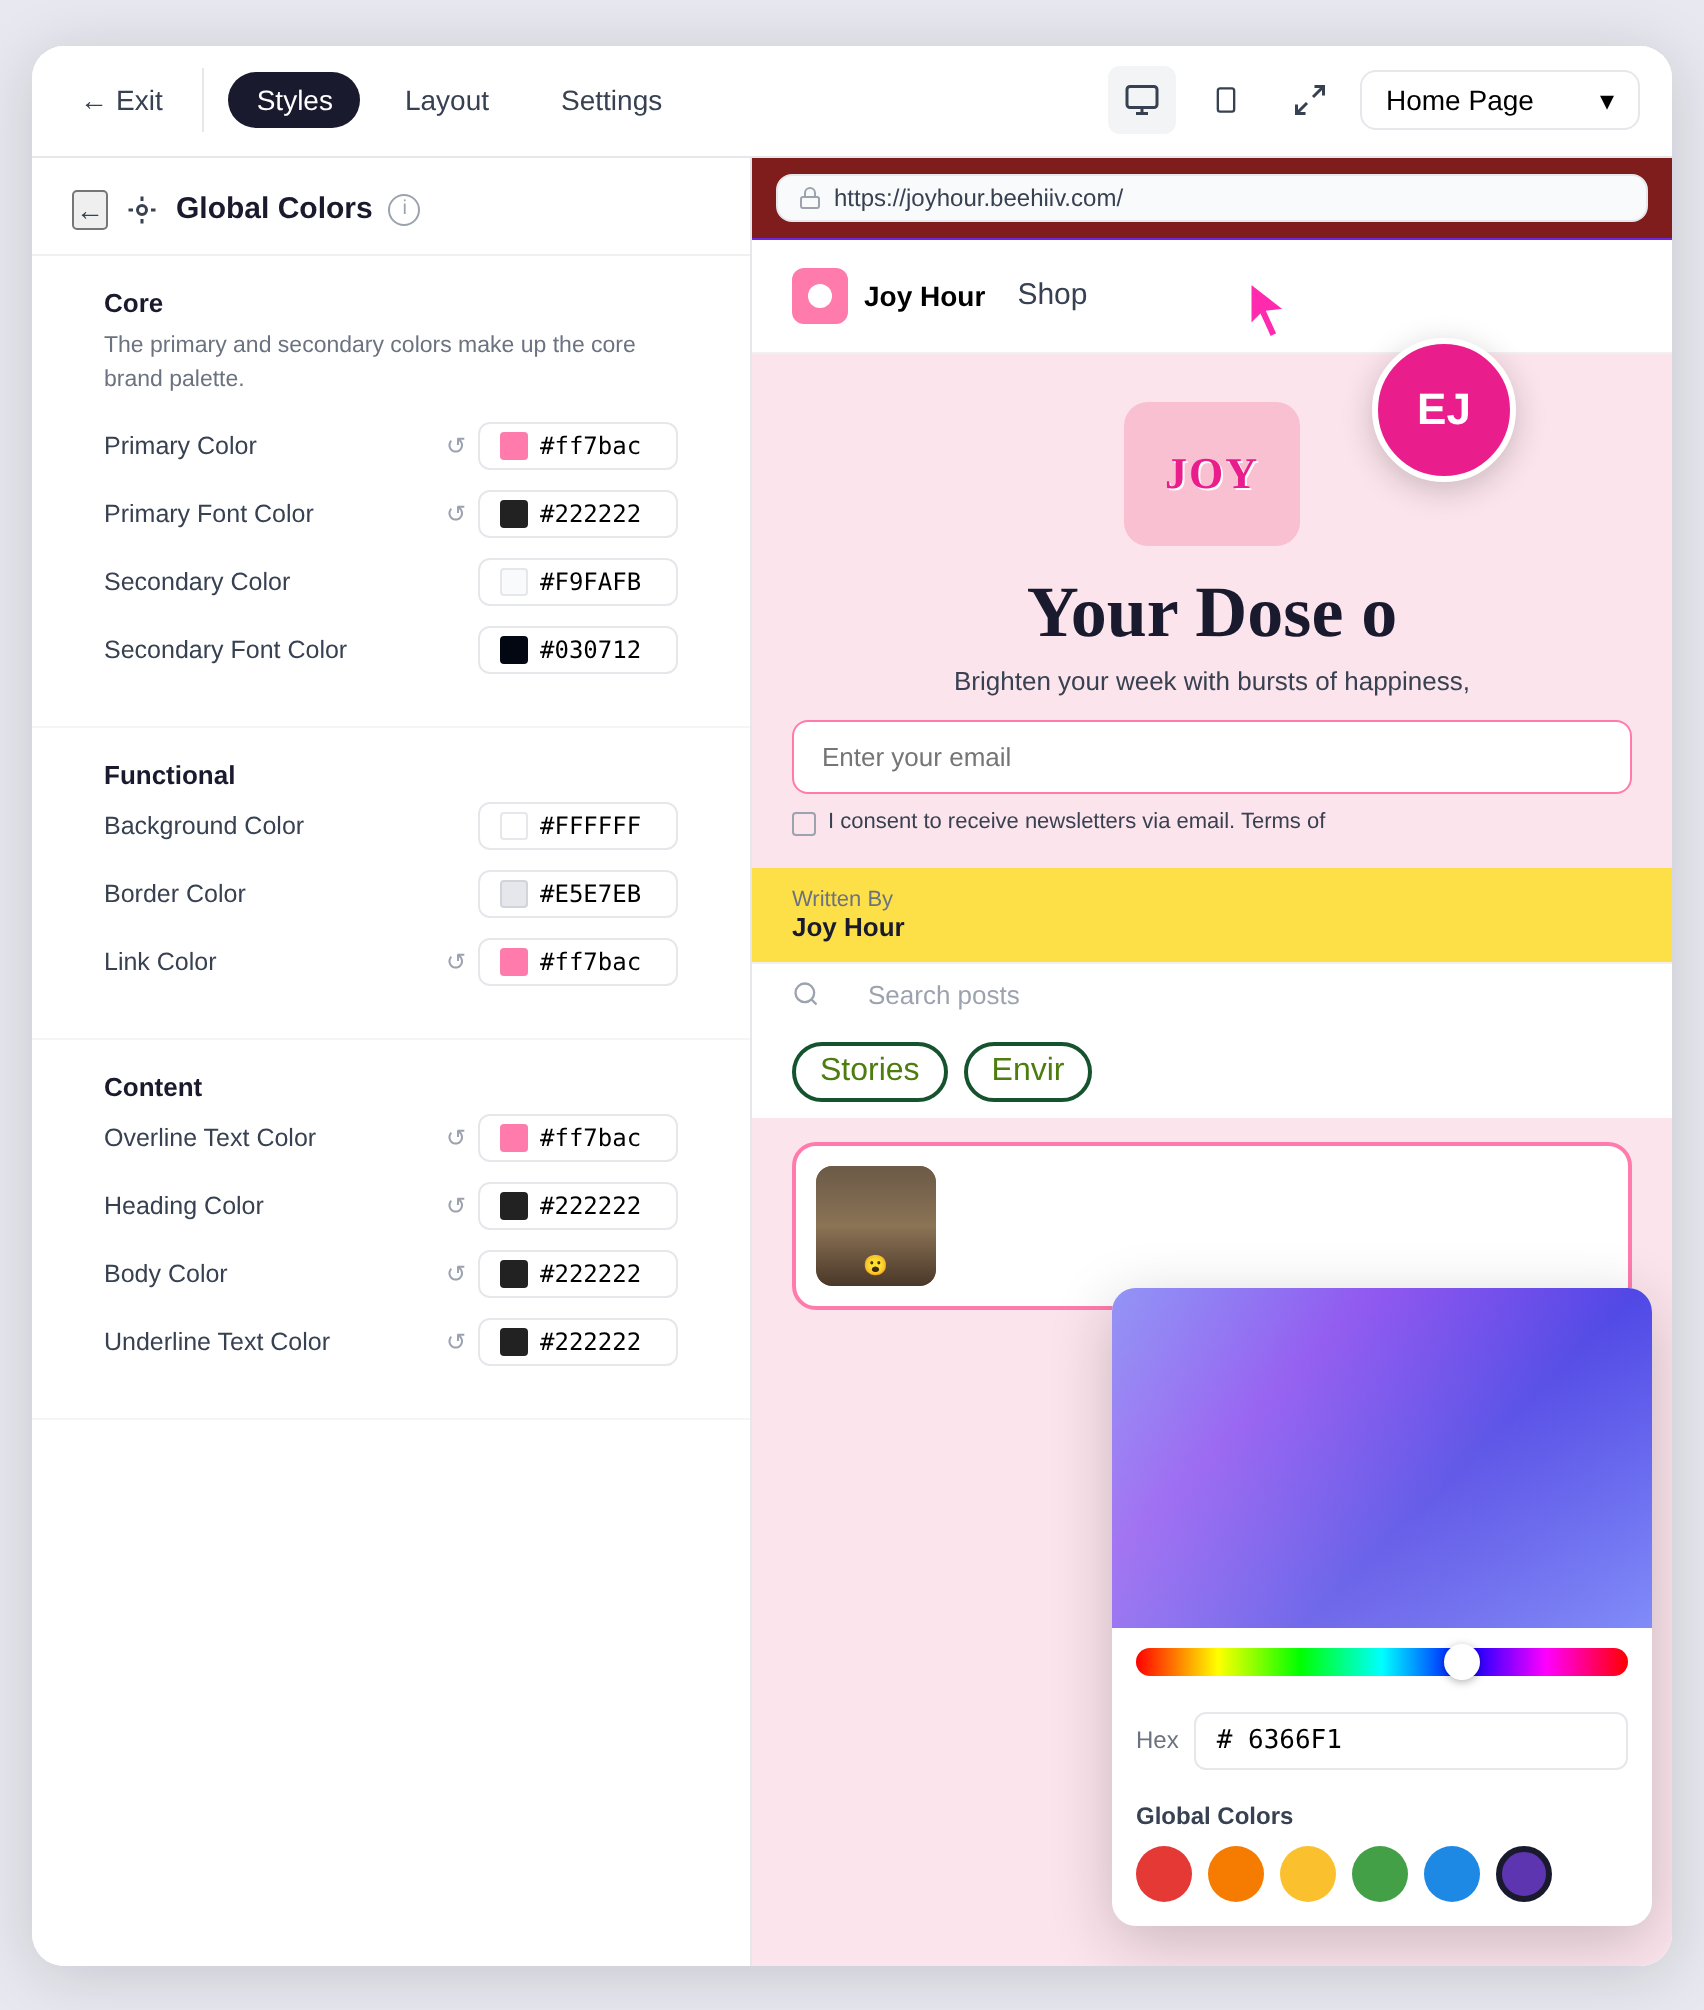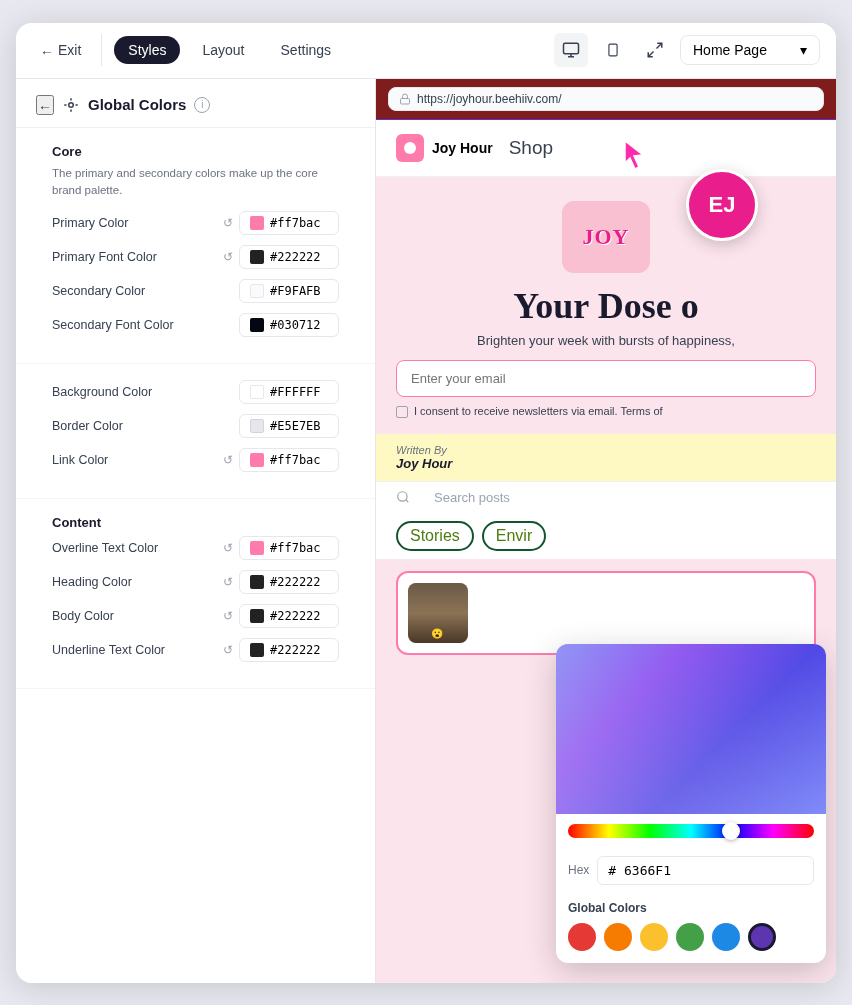--- a/index.html
+++ b/index.html
@@ -232,21 +232,21 @@
       width: 28px;
       height: 28px;
       background: #ff7bac;
       border-radius: 6px;
       display: flex;
       align-items: center;
       justify-content: center;
       font-size: 10px;
     }
     .site-nav-link {
-      font-size: 19px;
+      font-size: 15px;
       color: #374151;
       text-align: right;
     }
     
     .hero-section {
       background: #fce4ec;
       padding: 24px 20px 16px;
       text-align: center;
       position: relative;
     }
@@ -301,25 +301,24 @@
     }
     .consent-check {
       width: 12px;
       height: 12px;
       border: 1px solid #9ca3af;
       border-radius: 2px;
       flex-shrink: 0;
       margin-top: 1px;
     }
     .written-by {
-      background: #fef9c3;
+      background: #fde047;
       padding: 10px 20px;
       font-size: 11px;
       color: #6b7280;
-      font-style: italic;
     }
     .written-by-name {
       font-size: 13px;
       font-weight: 600;
       color: #1a1a2e;
     }
     
     .search-bar {
       display: flex;
       align-items: center;
@@ -586,20 +585,21 @@
           <div class="color-value-group">
             <div class="color-chip">
               <div class="color-dot" style="background:#030712;"></div>
               <span>#030712</span>
             </div>
           </div>
         </div>
       </div>
 
       <div class="panel-section">
+        <div class="section-title">Functional</div>
         <div class="color-row">
           <span class="color-label">Background Color</span>
           <div class="color-value-group">
             <div class="color-chip">
               <div class="color-dot" style="background:#FFFFFF; border:1px solid #e5e7eb;"></div>
               <span>#FFFFFF</span>
             </div>
           </div>
         </div>
         <div class="color-row">

